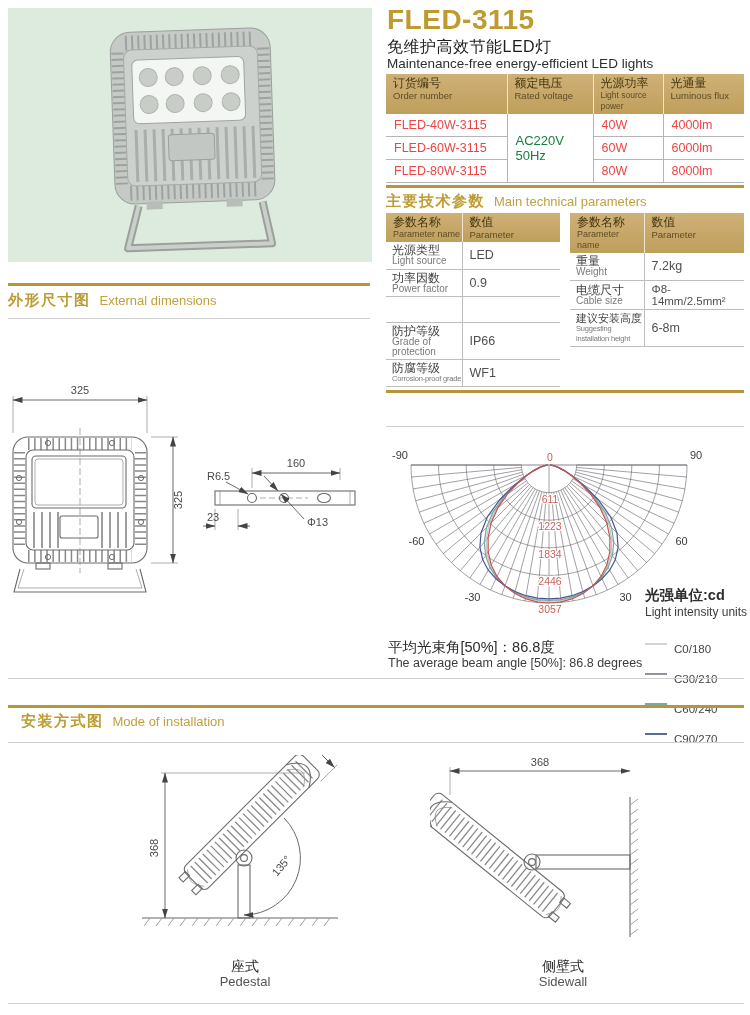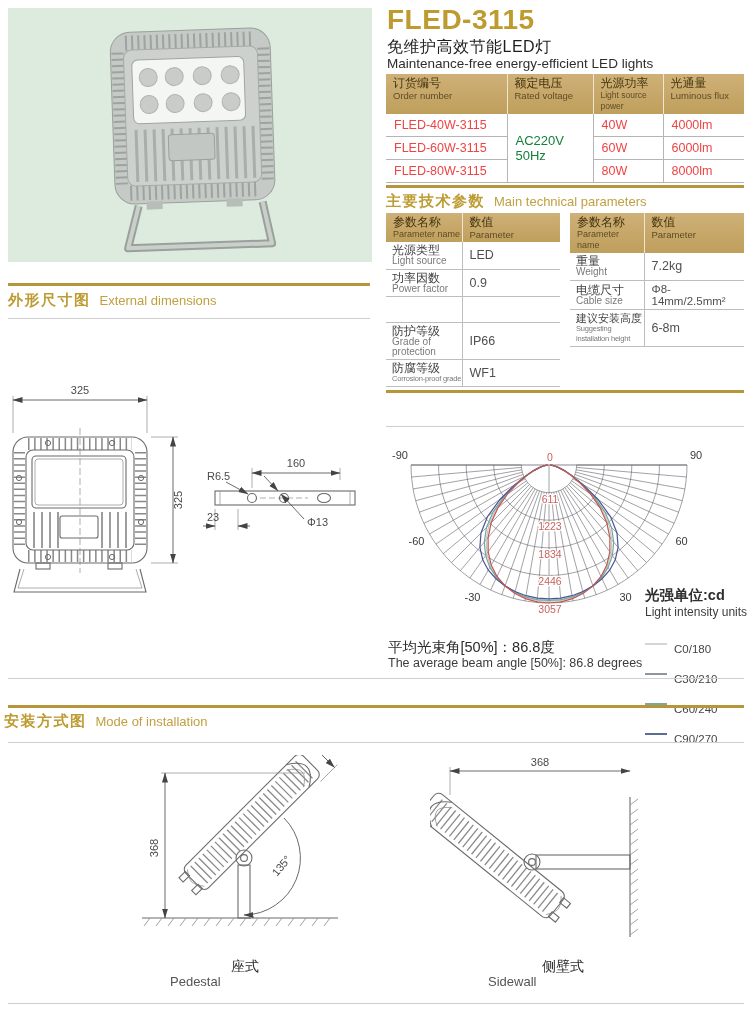--- a/index.html
+++ b/index.html
@@ -32,21 +32,21 @@
   .ptable .pen{font-size:10px;color:#7a7a7a;line-height:10px}
   .ptable .pen.tiny{font-size:7.5px;letter-spacing:-.2px}
   .legend-title-cn{font-size:14.5px;font-weight:bold;color:#2f2f2f}
   .legend-title-en{font-size:12px;color:#3c3c3c}
   .legend-item{display:flex;height:12px;margin-top:18px}
   .legend-item .sw{width:22px;height:2px;margin-right:7px}
   .legend-item .lb{font-size:11.5px;color:#454545}
   .beam-cn{font-size:14.5px;color:#2c2c2c}
   .beam-en{font-size:12.5px;color:#3c3c3c}
   .cap-cn{font-size:14px;color:#2e2e2e;text-align:center}
-  .cap-en{font-size:13px;color:#555;text-align:left}
+  .cap-en{font-size:13px;color:#555;text-align:center}
   svg text{font-family:"Liberation Sans",sans-serif}
   .dimtxt{font-size:11px;fill:#4a4a4a}
   .ln{stroke:#6b6b6b;stroke-width:1.1;fill:none}
   .lnthin{stroke:#8a8a8a;stroke-width:.7;fill:none}
   .dim{stroke:#444;stroke-width:.8;fill:none}
 </style>
 </head>
 <body>
 
 <div id="page">
@@ -425,21 +425,21 @@
       <span class="lb">C90/270</span>
       </div>
   </div>
 
   <div class="abs beam-cn" style="left:388px;top:638px">平均光束角[50%]：86.8度</div>
   <div class="abs beam-en" style="left:388px;top:656px">The average beam angle [50%]: 86.8 degrees</div>
 
   <div class="abs thinrule" style="left:8px;top:678px;width:736px"></div>
 
   <div class="abs goldrule" style="left:8px;top:705px;width:736px"></div>
-  <div class="abs sec-h" style="left:4px;top:712px">
+  <div class="abs sec-h" style="left:21px;top:712px">
     <span class="cn">安装方式图</span><span class="en">Mode of installation</span>
   </div>
   <div class="abs thinrule" style="left:8px;top:742px;width:736px"></div>
 
   <svg class="abs" style="left:120px;top:755px" width="260" height="200" viewBox="0 0 260 200">
     <defs>
       <marker id="ar2" markerWidth="11" markerHeight="8" refX="9.5" refY="4" orient="auto-start-reverse" markerUnits="userSpaceOnUse">
         <path d="M0,1 L10,4 L0,7 Z" fill="#444"></path>
       </marker>
     </defs>

